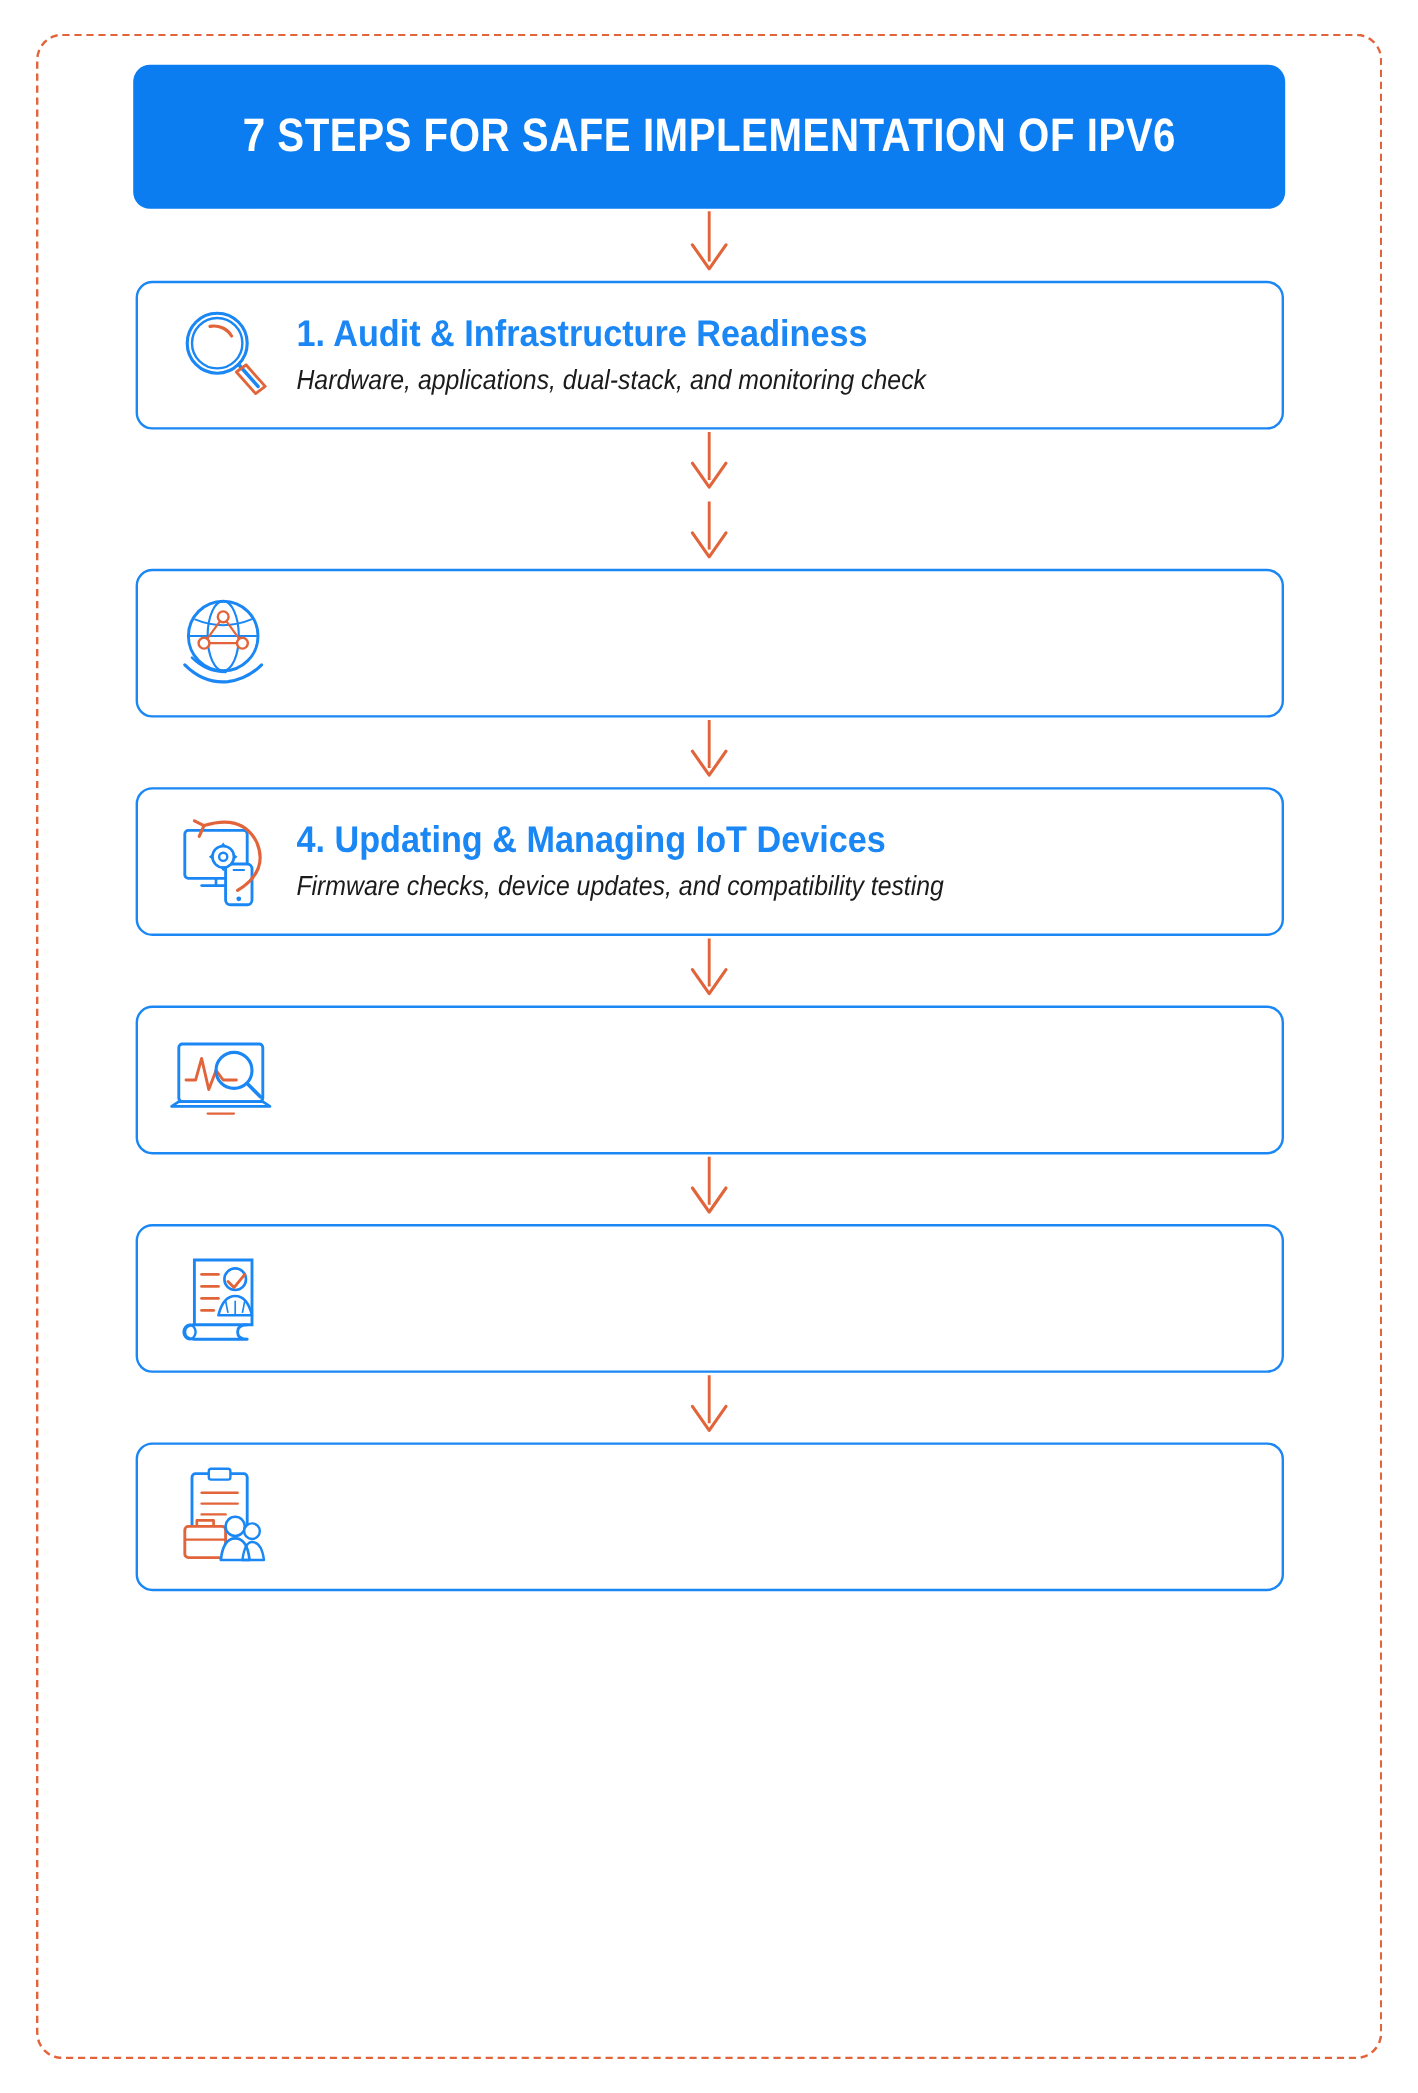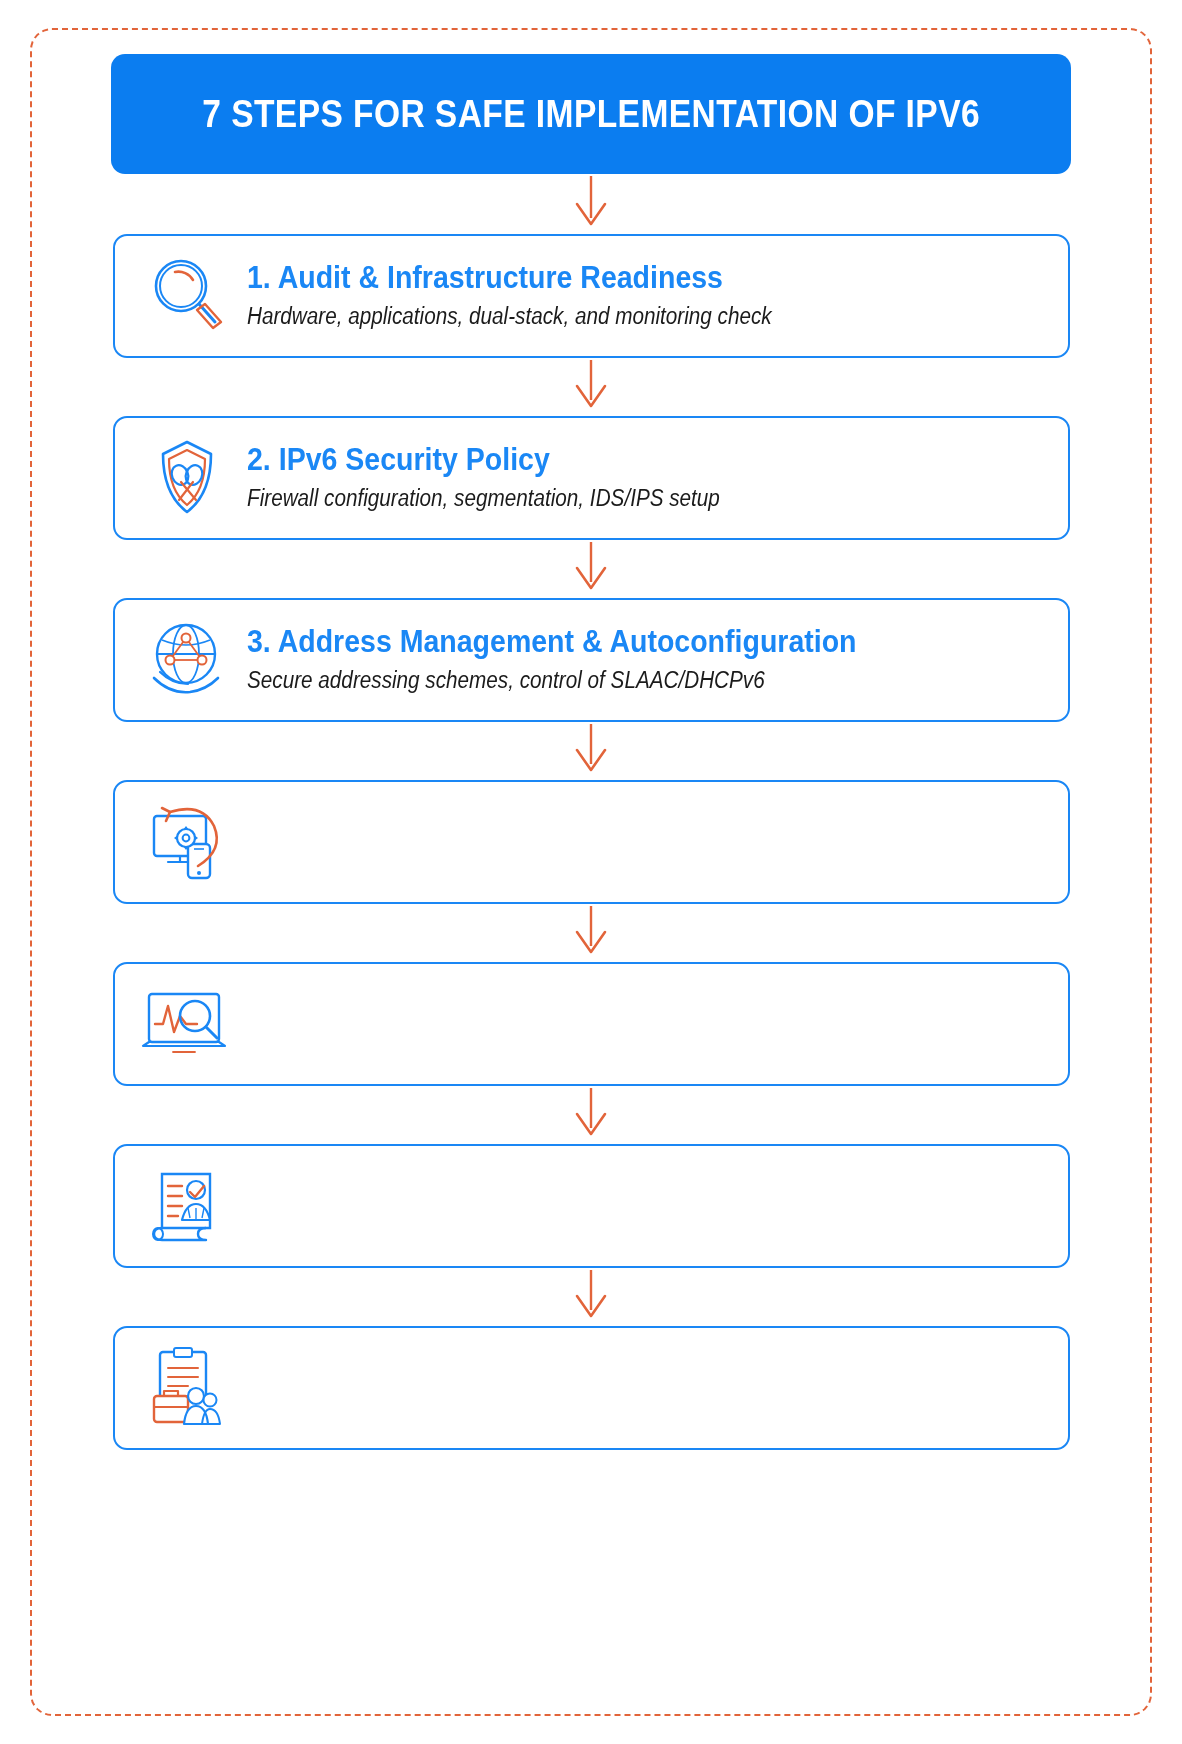--- a/index.html
+++ b/index.html
@@ -76,36 +76,20 @@
       </div>
     </div>
 
     <div class="arrow">
       <svg width="60" height="58" viewBox="0 0 60 58">
         <line x1="30" y1="2" x2="30" y2="42" stroke="#E2643A" stroke-width="2.4"></line>
         <polyline points="16,28 30,48 44,28" fill="none" stroke="#E2643A" stroke-width="2.6" stroke-linecap="round" stroke-linejoin="round"></polyline>
       </svg>
     </div>
 
-    <div class="card">
-      <div class="card-icon">
-        <svg width="92" height="88" viewBox="0 0 92 88">
-          <path d="M46 8 L70 20 C70 46 62 66 46 78 C30 66 22 46 22 20 Z" fill="none" stroke="#1A87F5" stroke-width="2.6" stroke-linejoin="round"></path>
-          <path d="M46 16 L64 25 C64 46 57 62 46 71 C35 62 28 46 28 25 Z" fill="none" stroke="#E2643A" stroke-width="2.2" stroke-linejoin="round"></path>
-          <ellipse cx="39" cy="41" rx="8" ry="10" transform="rotate(-22 39 41)" fill="none" stroke="#1A87F5" stroke-width="2.2"></ellipse>
-          <ellipse cx="53" cy="41" rx="8" ry="10" transform="rotate(22 53 41)" fill="none" stroke="#1A87F5" stroke-width="2.2"></ellipse>
-          <line x1="40" y1="48" x2="55" y2="66" stroke="#E2643A" stroke-width="2.2" stroke-linecap="round"></line>
-          <line x1="52" y1="48" x2="38" y2="66" stroke="#E2643A" stroke-width="2.2" stroke-linecap="round"></line>
-        </svg>
-      </div>
-      <div class="card-text">
-        <div class="card-title">2. IPv6 Security Policy</div>
-        <div class="card-sub">Firewall configuration, segmentation, IDS/IPS setup</div>
-      </div>
-    </div>
 
     <div class="arrow">
       <svg width="60" height="58" viewBox="0 0 60 58">
         <line x1="30" y1="2" x2="30" y2="42" stroke="#E2643A" stroke-width="2.4"></line>
         <polyline points="16,28 30,48 44,28" fill="none" stroke="#E2643A" stroke-width="2.6" stroke-linecap="round" stroke-linejoin="round"></polyline>
       </svg>
     </div>
 
     <div class="card">
       <div class="card-icon">
@@ -116,24 +100,20 @@
           <path d="M22 24 Q46 34 70 24" fill="none" stroke="#1A87F5" stroke-width="1.6"></path>
           <line x1="46" y1="22" x2="30" y2="44" stroke="#E2643A" stroke-width="1.8"></line>
           <line x1="46" y1="22" x2="62" y2="44" stroke="#E2643A" stroke-width="1.8"></line>
           <line x1="30" y1="44" x2="62" y2="44" stroke="#E2643A" stroke-width="1.8"></line>
           <circle cx="46" cy="22" r="4.5" fill="#ffffff" stroke="#E2643A" stroke-width="2"></circle>
           <circle cx="30" cy="44" r="4.5" fill="#ffffff" stroke="#E2643A" stroke-width="2"></circle>
           <circle cx="62" cy="44" r="4.5" fill="#ffffff" stroke="#E2643A" stroke-width="2"></circle>
           <path d="M14 62 Q30 78 50 76 Q66 74 78 62" fill="none" stroke="#1A87F5" stroke-width="2.6" stroke-linecap="round"></path>
           <path d="M20 56 Q32 68 48 68" fill="none" stroke="#1A87F5" stroke-width="2.2" stroke-linecap="round"></path>
         </svg>
-      </div>
-      <div class="card-text">
-        <div class="card-title">3. Address Management &amp; Autoconfiguration</div>
-        <div class="card-sub">Secure addressing schemes, control of SLAAC/DHCPv6</div>
       </div>
     </div>
 
     <div class="arrow">
       <svg width="60" height="58" viewBox="0 0 60 58">
         <line x1="30" y1="2" x2="30" y2="42" stroke="#E2643A" stroke-width="2.4"></line>
         <polyline points="16,28 30,48 44,28" fill="none" stroke="#E2643A" stroke-width="2.6" stroke-linecap="round" stroke-linejoin="round"></polyline>
       </svg>
     </div>
 
@@ -149,20 +129,24 @@
           <circle cx="46" cy="40" r="9" fill="#ffffff" stroke="#1A87F5" stroke-width="2.2"></circle>
           <circle cx="46" cy="40" r="3.4" fill="none" stroke="#1A87F5" stroke-width="2"></circle>
           <path d="M46 28 L49 32 L43 32 Z" fill="#1A87F5"></path>
           <path d="M46 52 L49 48 L43 48 Z" fill="#1A87F5"></path>
           <path d="M34 40 L38 43 L38 37 Z" fill="#1A87F5"></path>
           <path d="M58 40 L54 43 L54 37 Z" fill="#1A87F5"></path>
           <path d="M30 14 Q62 4 74 28 Q84 52 58 68" fill="none" stroke="#E2643A" stroke-width="2.6" stroke-linecap="round"></path>
           <polyline points="22,10 30,14 26,23" fill="none" stroke="#E2643A" stroke-width="2.6" stroke-linecap="round" stroke-linejoin="round"></polyline>
         </svg>
       </div>
+      <div class="card-text">
+        <div class="card-title">4. Updating &amp; Managing IoT Devices</div>
+        <div class="card-sub">Firmware checks, device updates, and compatibility testing</div>
+      </div>
     </div>
 
     <div class="arrow">
       <svg width="60" height="58" viewBox="0 0 60 58">
         <line x1="30" y1="2" x2="30" y2="42" stroke="#E2643A" stroke-width="2.4"></line>
         <polyline points="16,28 30,48 44,28" fill="none" stroke="#E2643A" stroke-width="2.6" stroke-linecap="round" stroke-linejoin="round"></polyline>
       </svg>
     </div>
 
     <div class="card">

